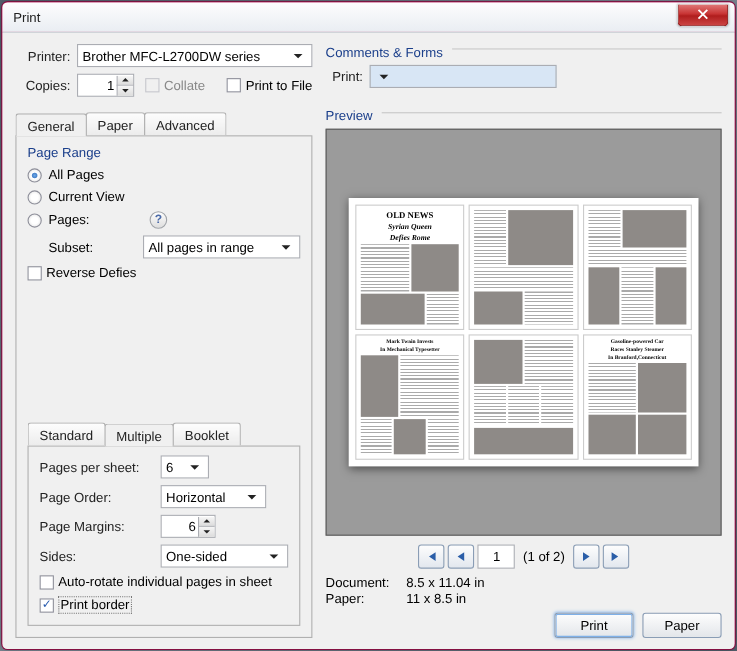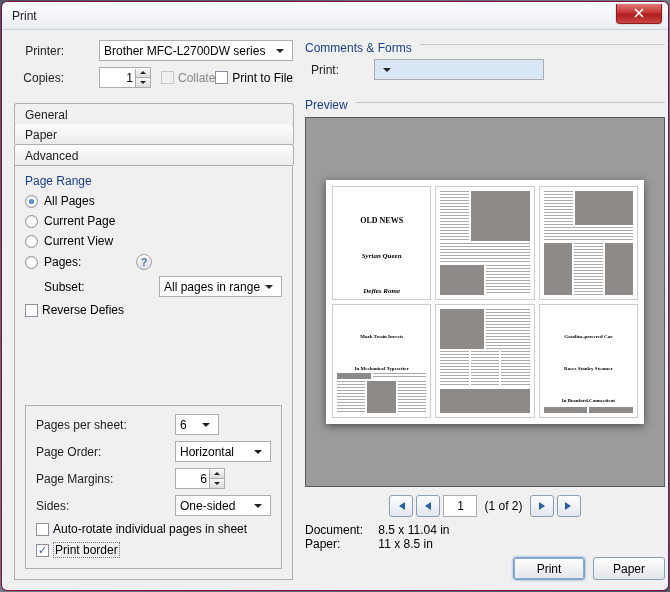--- a/index.html
+++ b/index.html
@@ -63,21 +63,20 @@
   .lbl { text-align: right; padding-right: 6px; color: #222; }
   .lbl-printer { width: 56px; }
   .lbl-copies { width: 56px; }
   .dropdown, .textinput, .numbox {
     background: #fff;
     border: 1px solid #abadb3;
     height: 21px;
     font-size: 12px;
     display: flex; align-items: center;
     padding: 0 4px;
-    margin-left: 29px;
   }
   .dropdown { justify-content: space-between; cursor: default; }
   .dropdown .arrow {
     width: 16px; height: 16px;
     display: flex; align-items: center; justify-content: center;
   }
   .arrow::after {
     content: "";
     border-left: 4px solid transparent;
     border-right: 4px solid transparent;
@@ -133,21 +132,20 @@
     content:"";
     width:5px;height:5px;border-radius:50%;
     background: radial-gradient(#6da8e8,#2e6bb8);
   }
 
   .tabs {
     display: flex;
     position: relative;
     z-index: 1;
     margin-top: 8px;
-    flex-direction: column;
   }
   .tab {
     height: 21px;
     padding: 2px 10px 0;
     background: linear-gradient(#fdfdfd,#ececec);
     border: 1px solid #b0b0b0;
     border-bottom: none;
     border-radius: 3px 3px 0 0;
     margin-right: -1px;
     color: #222;
@@ -203,21 +201,21 @@
   .thumb {
     border:1px solid #ccc;
     background:#fff;
     position:relative;
     overflow:hidden;
     padding:4px;
     font-size:5px;
     color:#555;
     display:flex;flex-direction:column;gap:2px;
   }
-  .thumb .hl { font-weight:bold;color:#000;font-size:7px;font-family:Georgia,serif;text-align:center;margin-top:25px;}
+  .thumb .hl { font-weight:bold;color:#000;font-size:7px;font-family:Georgia,serif;text-align:center;}
   .thumb .box { background:#7a7672;opacity:.85;}
   .thumb .linebox { background:repeating-linear-gradient(#aaa 0 1px, transparent 1px 3px); }
 
   .pager { display:flex;align-items:center;justify-content:center;gap:3px;margin-top:8px;}
   .pbtn {
     width:24px;height:22px;
     background:linear-gradient(#fdfdfd,#e2e7ee);
     border:1px solid #8a9db5;
     border-radius:3px;
     display:flex;align-items:center;justify-content:center;
@@ -298,24 +296,20 @@
       <div class="tabpane" style="flex:1;display:flex;flex-direction:column;">
 
         <div class="grouptitle">Page Range</div>
 
         <div class="row">
           <span class="radio on"></span>
           <span>All Pages</span>
         </div>
         <div class="row">
           <span class="radio"></span>
-          <span>Current Page</span>
-        </div>
-        <div class="row">
-          <span class="radio"></span>
           <span>Current View</span>
         </div>
         <div class="row">
           <span class="radio"></span>
           <span style="width:86px">Pages:</span>
           <div class="helpcircle">?</div>
         </div>
         <div class="row">
           <span style="width:19px"></span>
           <span style="width:86px">Subset:</span>
@@ -324,20 +318,31 @@
             <span class="arrow"></span>
           </div>
         </div>
         <div class="row">
           <span class="checkbox"></span>
           <span>Reverse Defies</span>
         </div>
 
         <div style="flex:1"></div>
 
+        <div class="tabs" style="margin-top:4px">
+          <div class="tab">
+              <span>Standard</span>
+            </div>
+          <div class="tab active">
+              <span>Multiple</span>
+            </div>
+          <div class="tab">
+              <span>Booklet</span>
+            </div>
+        </div>
         <div class="tabpane multiple-pane">
           <div class="row">
             <span class="lbl">Pages per sheet:</span>
             <div class="dropdown" style="width:44px">
               <span>6</span>
               <span class="arrow"></span>
             </div>
           </div>
           <div class="row">
             <span class="lbl">Page Order:</span>

